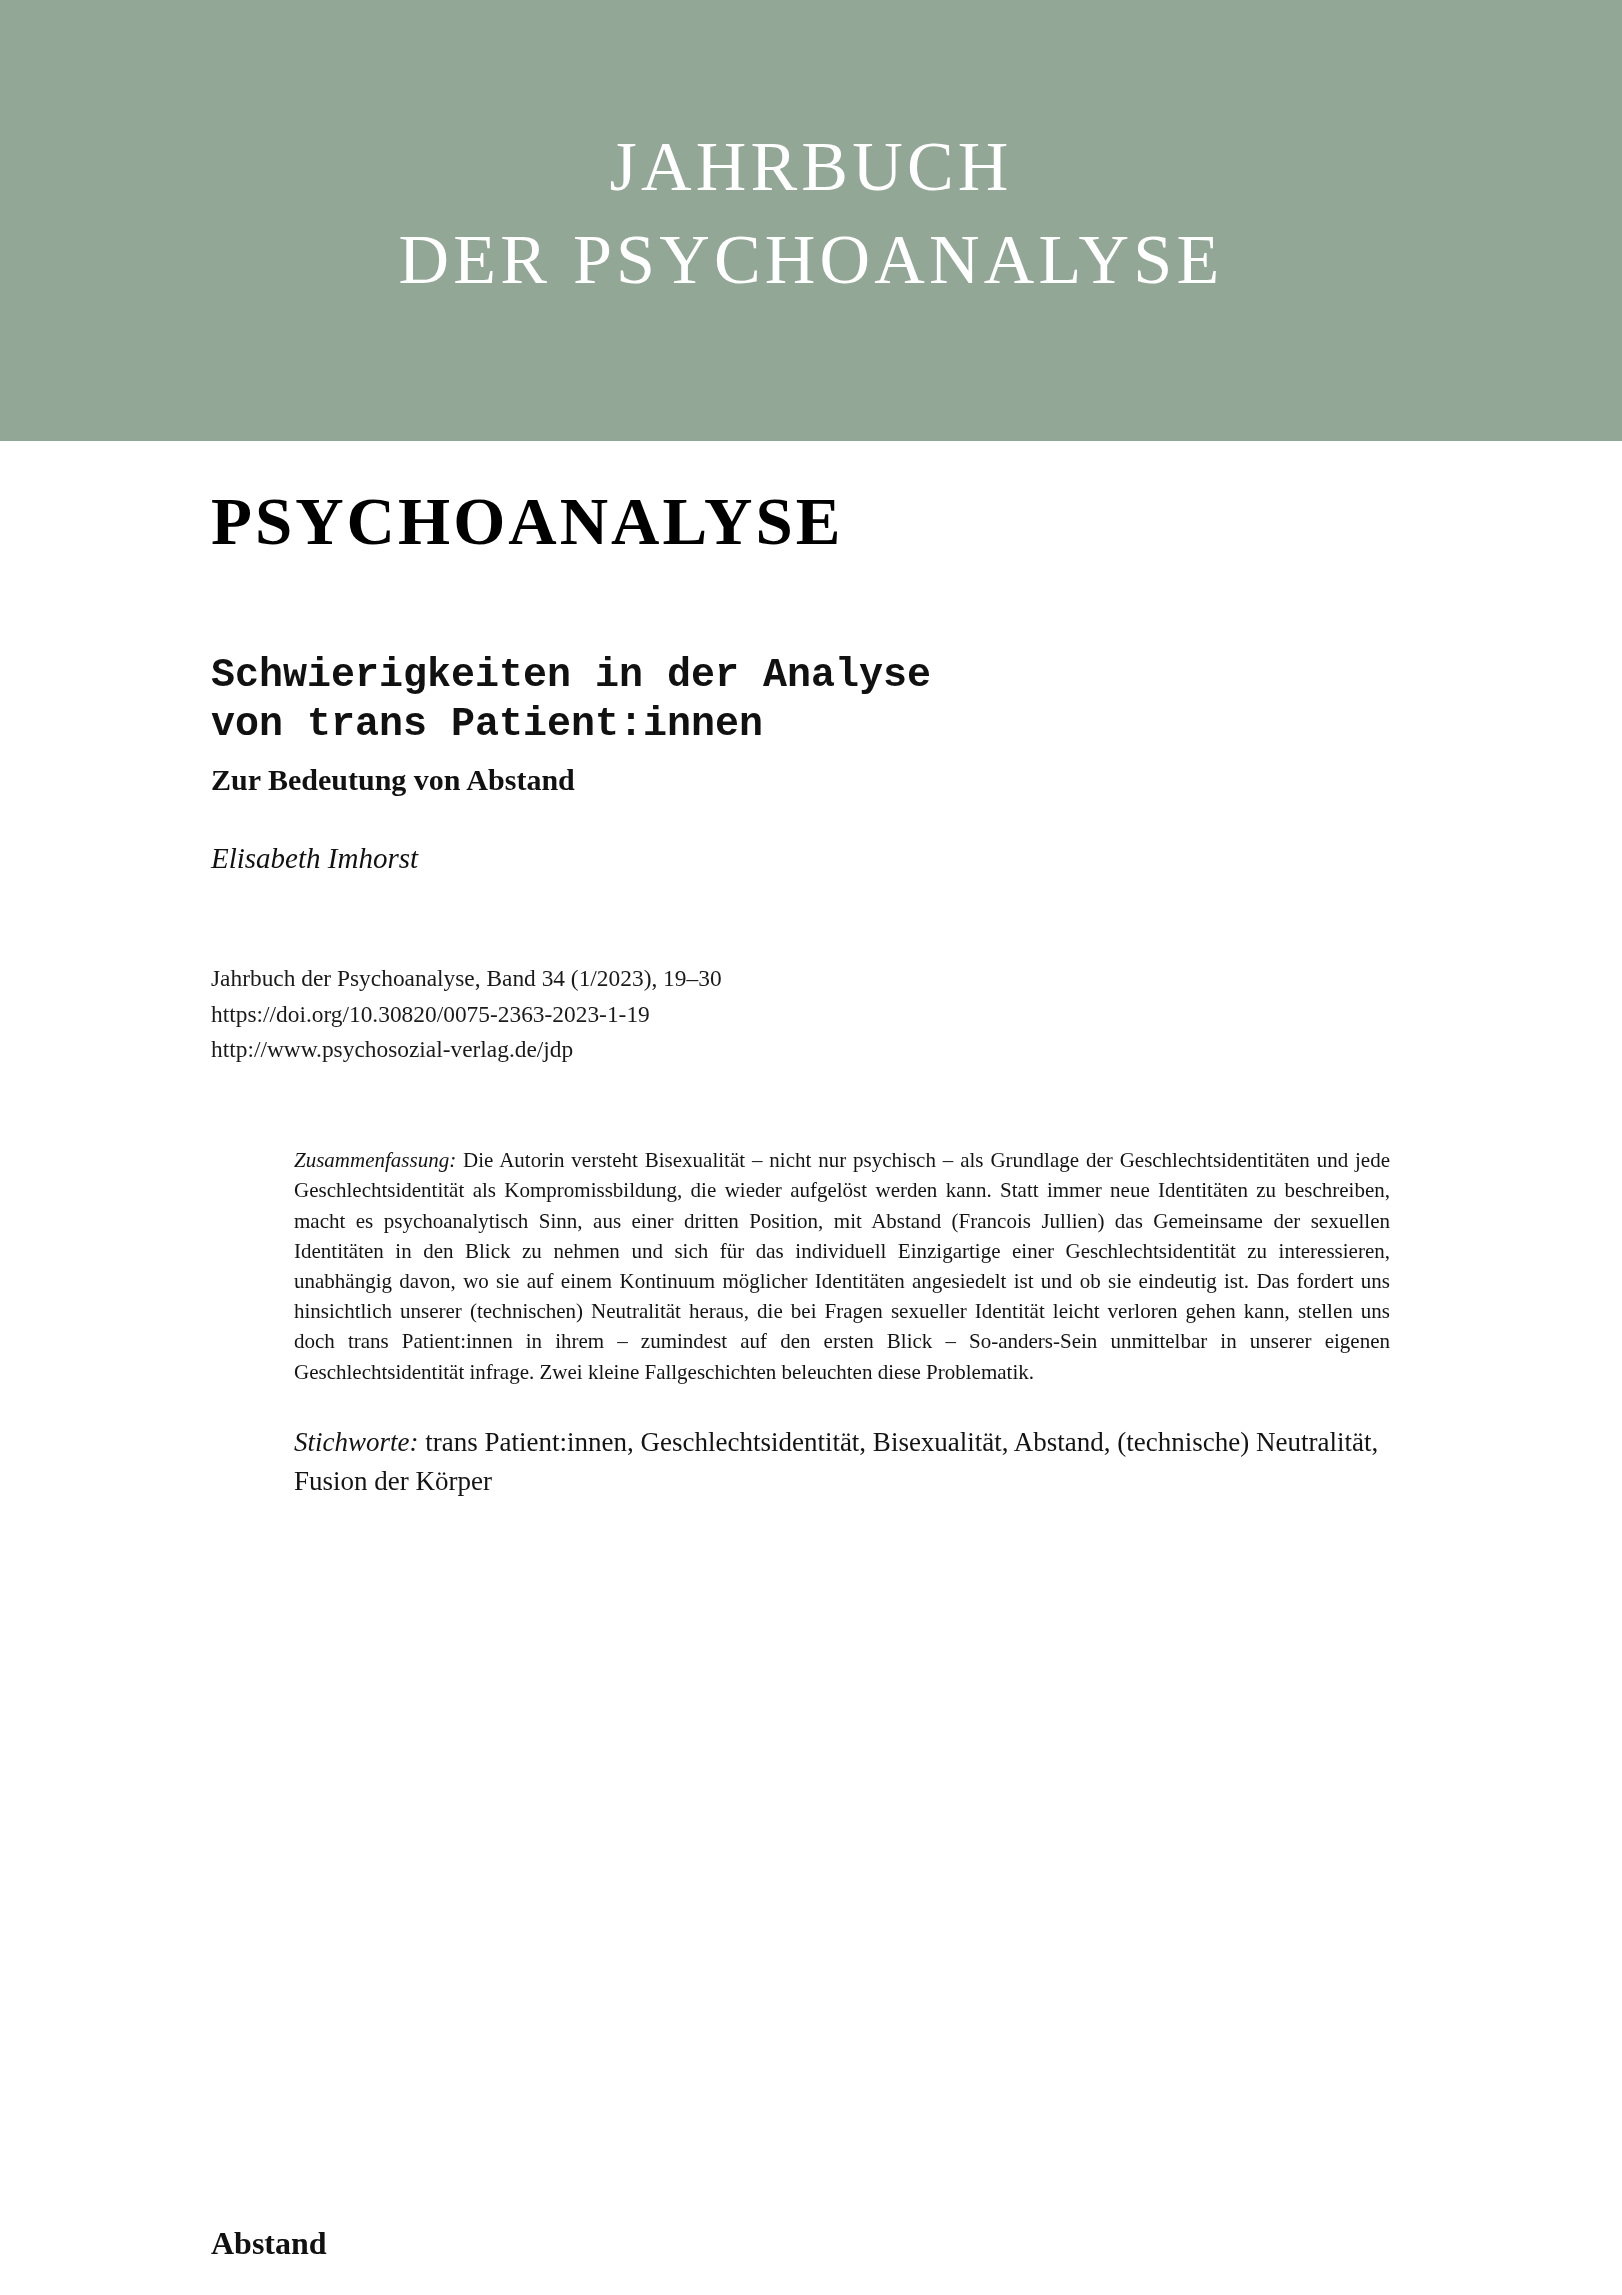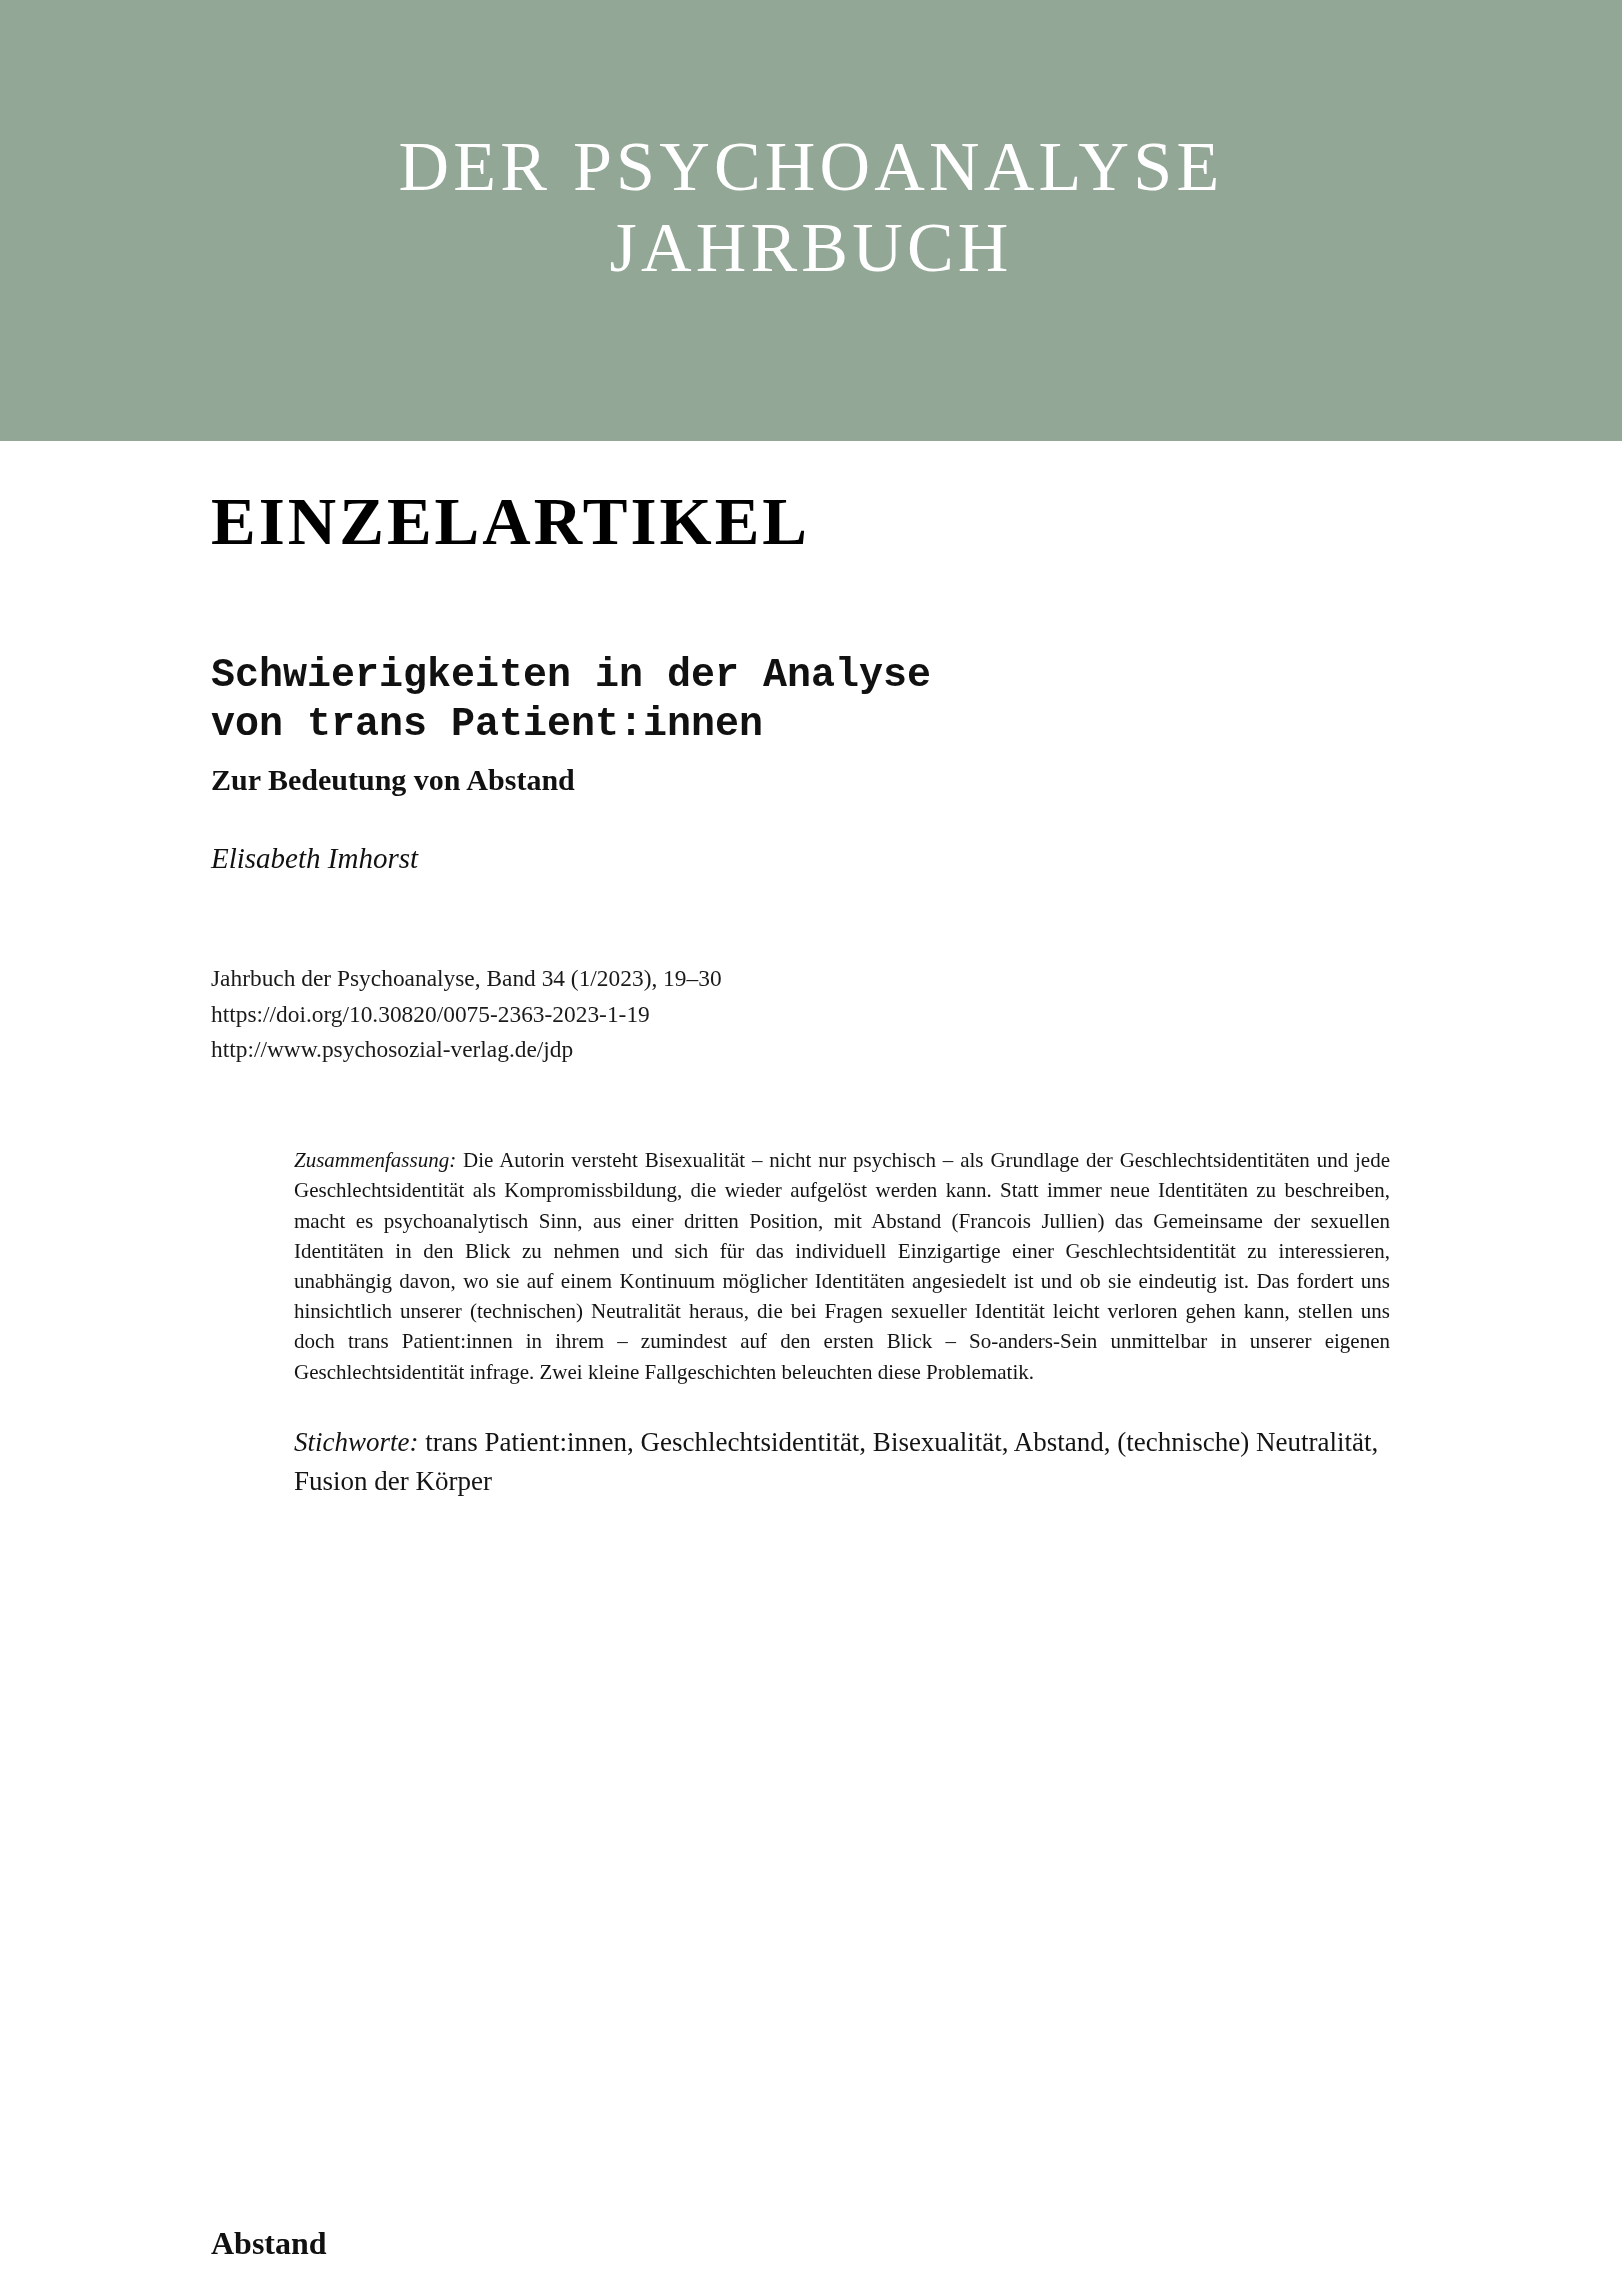--- a/index.html
+++ b/index.html
@@ -144,27 +144,27 @@
     font-size: 32px;
     color: #111111;
   }
 </style>
 </head>
 <body>
 
 <div class="page">
 
   <div class="masthead">
+    <div class="masthead-line masthead-line-1">JAHRBUCH</div>
     <div class="masthead-line masthead-line-2">DER PSYCHOANALYSE</div>
-    <div class="masthead-line masthead-line-1">JAHRBUCH</div>
   </div>
 
   <div class="content">
 
-    <div class="section-kicker">EINZELARTIKEL</div>
+    <div class="section-kicker">PSYCHOANALYSE</div>
 
     <h1 class="article-title">
       <span class="t-line">Schwierigkeiten in der Analyse</span>
       <span class="t-line">von trans Patient:innen</span>
     </h1>
 
     <h2 class="article-subtitle">
       <span class="s-line">Zur Bedeutung von Abstand</span>
     </h2>
 

